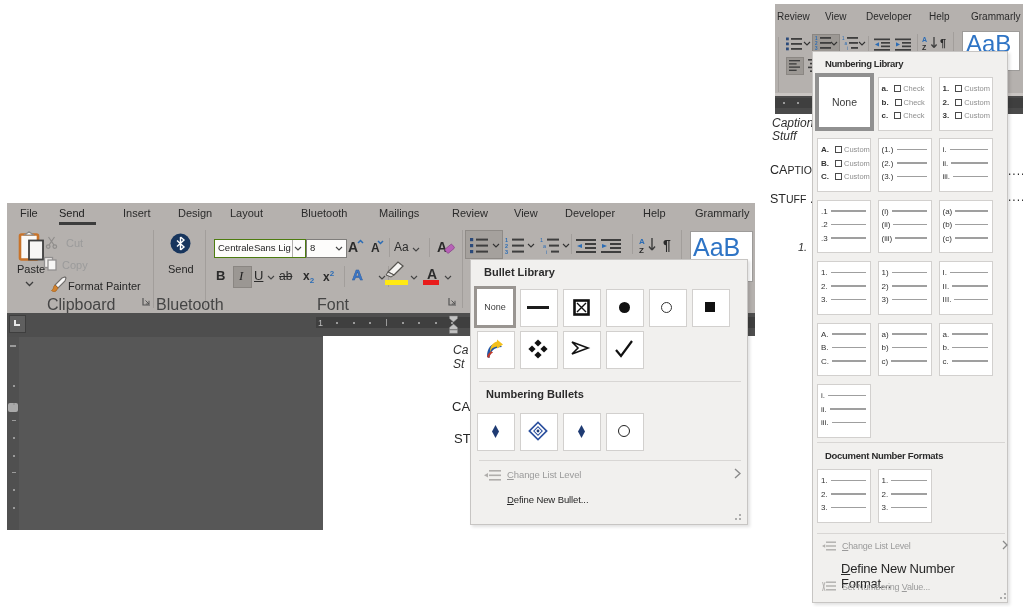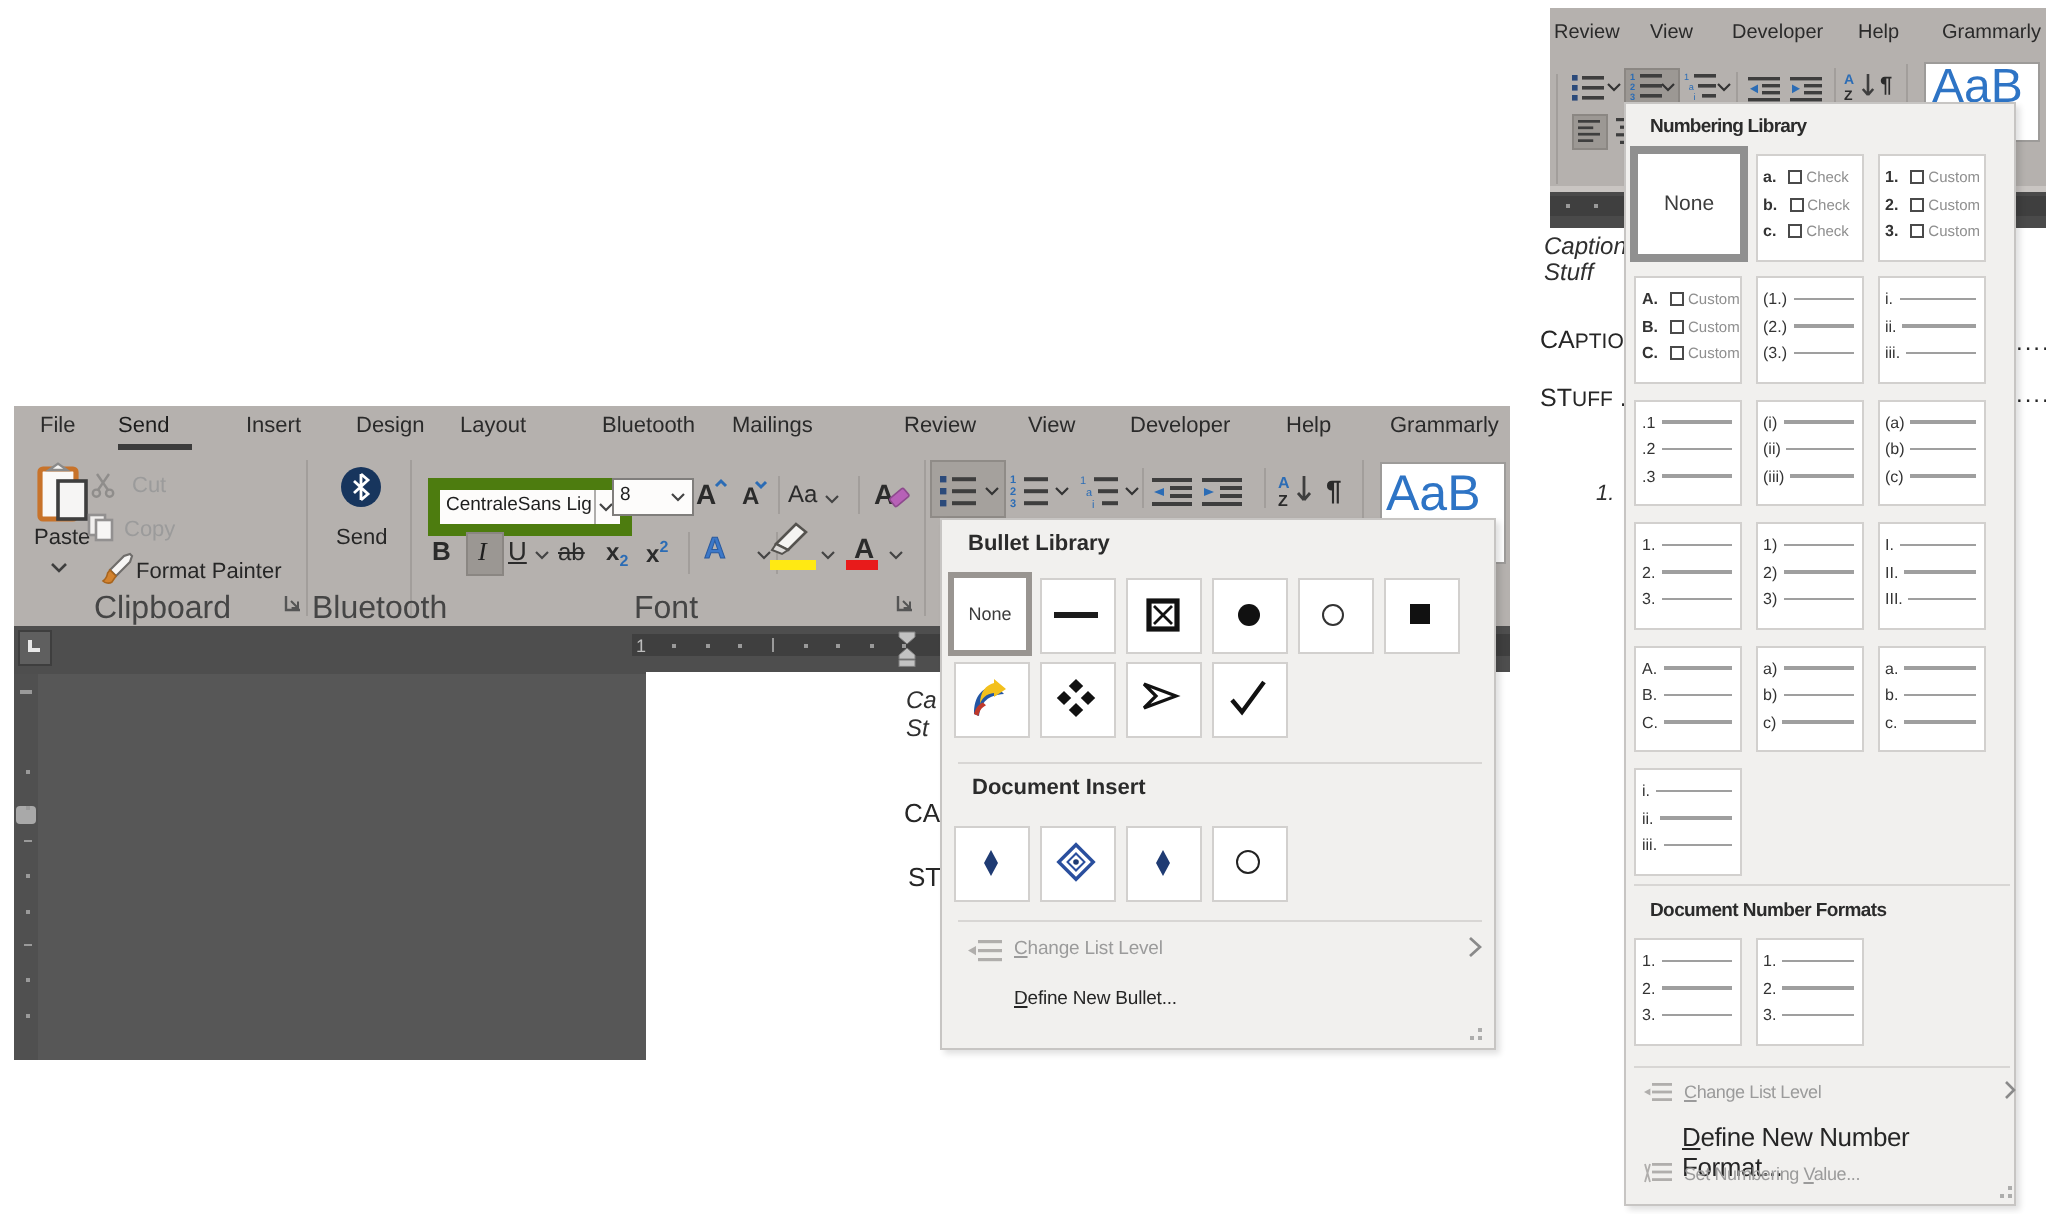--- a/index.html
+++ b/index.html
@@ -21,21 +21,21 @@
 
 <div class="a" id="Lrib" style="left:7px;top:203px;width:748px;height:110px;background:#b5b1ae"></div>
 
 <div class="a" style="left:0;top:207px;width:760px;height:14px">
   <span class="tab" style="left:20px">File</span>
   <span class="tab" style="left:59px;color:#1c1c1c">Send</span>
   <span class="tab" style="left:123px">Insert</span>
   <span class="tab" style="left:178px">Design</span>
   <span class="tab" style="left:230px">Layout</span>
   <span class="tab" style="left:301px">Bluetooth</span>
-  <span class="tab" style="left:366px">Mailings</span>
+  <span class="tab" style="left:379px">Mailings</span>
   <span class="tab" style="left:452px">Review</span>
   <span class="tab" style="left:514px">View</span>
   <span class="tab" style="left:565px">Developer</span>
   <span class="tab" style="left:643px">Help</span>
   <span class="tab" style="left:695px">Grammarly</span>
 </div>
 <div class="a" style="left:59px;top:222px;width:37px;height:3px;background:#3c3c3c"></div>
 
 <div class="a" style="left:153px;top:230px;width:1px;height:78px;background:#a29e9b"></div>
 <div class="a" style="left:205px;top:230px;width:1px;height:78px;background:#a29e9b"></div>
@@ -83,21 +83,21 @@
   <path d="M5 9 L8 12 L6 15 C4.5 16 2.5 15.5 1.5 14.5 C3 13.5 3.5 12.5 3.8 10.5 Z" fill="#d3832f" stroke="#a8651e" stroke-width="0.8"></path>
 </svg>
 <div class="a" style="left:68px;top:280px;font-size:11px;color:#262626">Format Painter</div>
 
 <svg class="a" style="left:170px;top:233px" width="21" height="21" viewBox="0 0 21 21">
   <circle cx="10.5" cy="10.5" r="10" fill="#17355d"></circle>
   <path d="M10.5 4 L10.5 17 M10.5 4 L14 7 L7 13.5 M10.5 17 L14 14 L7 7.5" stroke="#fff" stroke-width="1.4" fill="none"></path>
 </svg>
 <div class="a" style="left:168px;top:263px;font-size:11px;color:#262626">Send</div>
 
-<div class="a" style="left:214px;top:239px;width:90px;height:17px;background:#fdfcfb;border:6px solid #4d7c0f">
+<div class="a" style="left:214px;top:239px;width:90px;height:17px;background:#fdfcfb;border:1px solid #4d7c0f">
   <div class="a" style="left:3px;top:2px;font-size:9.5px;color:#1e1e1e;white-space:nowrap;width:74px;overflow:hidden">CentraleSans Lig</div>
   <div class="a" style="left:77px;top:0px;width:1px;height:17px;background:#b0aeac"></div>
   <svg class="a" style="left:79px;top:6px" width="8" height="5" viewBox="0 0 8 5">
       <path d="M1 1 L4 4 L7 1" fill="none" stroke="#444" stroke-width="1.1"></path>
     </svg>
 </div>
 <div class="a" style="left:306px;top:239px;width:39px;height:17px;background:#fdfcfb;border:1px solid #807e7c">
   <div class="a" style="left:3px;top:2px;font-size:9.5px;color:#1e1e1e">8</div>
   <svg class="a" style="left:28px;top:6px" width="8" height="5" viewBox="0 0 8 5">
       <path d="M1 1 L4 4 L7 1" fill="none" stroke="#444" stroke-width="1.1"></path>
@@ -389,21 +389,21 @@
   <div class="a" style="left:92px;top:71px;width:36px;height:36px;background:#fff;border:1px solid #d2d0ce"></div>
   <svg class="a" style="left:100px;top:80px" width="20" height="18" viewBox="0 0 20 18">
     <path d="M1 14 L17 8 L1 2 L7 8 Z" fill="none" stroke="#111" stroke-width="1.6" stroke-linejoin="miter"></path>
   </svg>
   <div class="a" style="left:135px;top:71px;width:36px;height:36px;background:#fff;border:1px solid #d2d0ce"></div>
   <svg class="a" style="left:143px;top:79px" width="20" height="20" viewBox="0 0 20 20">
     <path d="M2 11 L7 17 L18 2" fill="none" stroke="#111" stroke-width="2.2"></path>
   </svg>
 
   <div class="a" style="left:8px;top:121px;width:262px;height:1px;background:#d8d6d4"></div>
-  <div class="a" style="left:15px;top:128px;font-size:11px;font-weight:bold;color:#2b2b2b">Document Insert</div>
+  <div class="a" style="left:15px;top:128px;font-size:11px;font-weight:bold;color:#2b2b2b">Numbering Bullets</div>
 
   <div class="a" style="left:6px;top:153px;width:36px;height:36px;background:#fff;border:1px solid #d2d0ce"></div>
   <svg class="a" style="left:19px;top:164px" width="11" height="15" viewBox="0 0 11 15">
       <path d="M5.5 1 L9 7.5 L5.5 14 L2 7.5 Z" fill="#1f3b73"></path>
     </svg>
   <div class="a" style="left:49px;top:153px;width:36px;height:36px;background:#fff;border:1px solid #d2d0ce"></div>
   <svg class="a" style="left:57px;top:161px" width="20" height="20" viewBox="0 0 20 20">
     <rect x="3.9" y="3.9" width="12.2" height="12.2" transform="rotate(45 10 10)" fill="none" stroke="#2a4f9e" stroke-width="1.7"></rect>
     <rect x="7" y="7" width="6" height="6" transform="rotate(45 10 10)" fill="none" stroke="#2a4f9e" stroke-width="1"></rect>
     <circle cx="10" cy="10" r="1.4" fill="#1f3b73"></circle>

